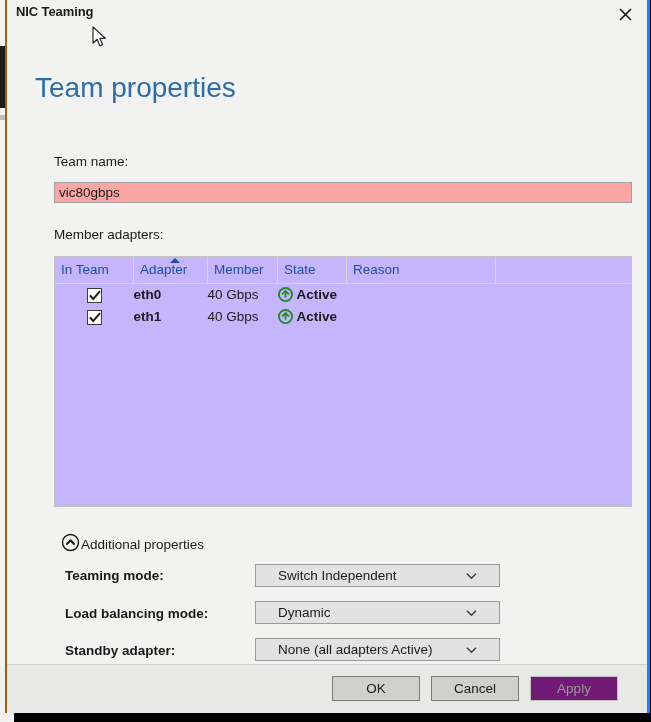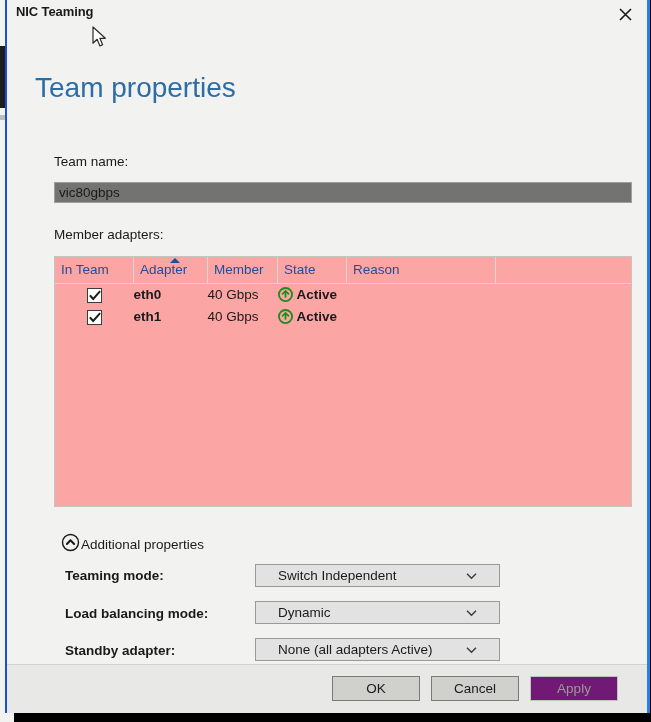--- a/index.html
+++ b/index.html
@@ -36,21 +36,21 @@
   }
 
   
   #dialog {
     position: absolute;
     left: 5px;
     top: 0;
     width: 645px;
     height: 713px;
     background: #f2f2f0;
-    border-left: 2px solid #1d4ed8;
+    border-left: 2px solid #a16207;
     border-right: 3px solid #2680eb;
     box-sizing: border-box;
     display: flex;
     flex-direction: column;
   }
 
   
   #titlebar {
     height: 28px;
     flex: 0 0 28px;
@@ -108,38 +108,38 @@
   #team-name-label { left: 47px; top: 126px; }
   #member-adapters-label { left: 47px; top: 199px; }
 
   #team-name-input {
     position: absolute;
     left: 47px;
     top: 154px;
     width: 578px;
     height: 21px;
     box-sizing: border-box;
-    background: #737373;
+    background: #fca5a5;
     border: 1px solid #a0a0a0;
     font-family: "Liberation Sans", sans-serif;
     font-size: 13.5px;
     color: #1a1a1a;
     padding: 0 4px;
     outline: none;
   }
 
   
   #adapters-panel {
     position: absolute;
     left: 47px;
     top: 228px;
     width: 578px;
     height: 251px;
     box-sizing: border-box;
-    background: #fca5a5;
+    background: #c4b5fd;
     border: 1px solid #c4c4c0;
     overflow: hidden;
   }
   #adapters-table {
     width: 100%;
     border-collapse: collapse;
     table-layout: fixed;
   }
   #adapters-table thead th {
     font-size: 13.5px;

